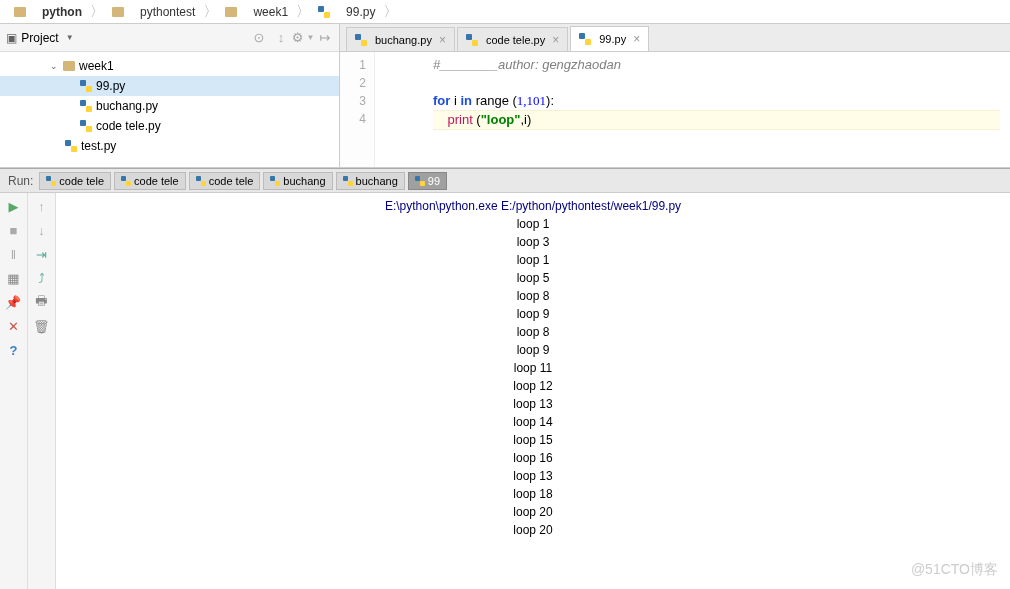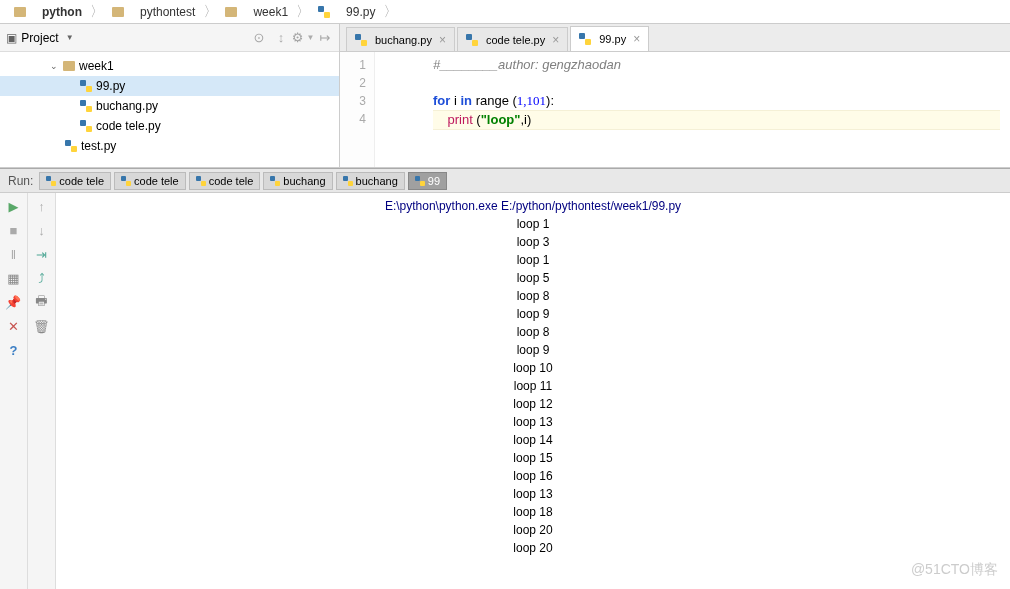--- a/index.html
+++ b/index.html
@@ -218,21 +218,20 @@
       <div class="console-cmd">E:\python\python.exe E:/python/pythontest/week1/99.py</div>
       <div id="console-lines">
           <div class="console-line">loop 1</div>
           <div class="console-line">loop 3</div>
           <div class="console-line">loop 1</div>
           <div class="console-line">loop 5</div>
           <div class="console-line">loop 8</div>
           <div class="console-line">loop 9</div>
           <div class="console-line">loop 8</div>
           <div class="console-line">loop 9</div>
-          <div class="console-line">loop 10</div>
           <div class="console-line">loop 11</div>
           <div class="console-line">loop 12</div>
           <div class="console-line">loop 13</div>
           <div class="console-line">loop 14</div>
           <div class="console-line">loop 15</div>
           <div class="console-line">loop 16</div>
           <div class="console-line">loop 13</div>
           <div class="console-line">loop 18</div>
           <div class="console-line">loop 20</div>
           <div class="console-line">loop 20</div>

